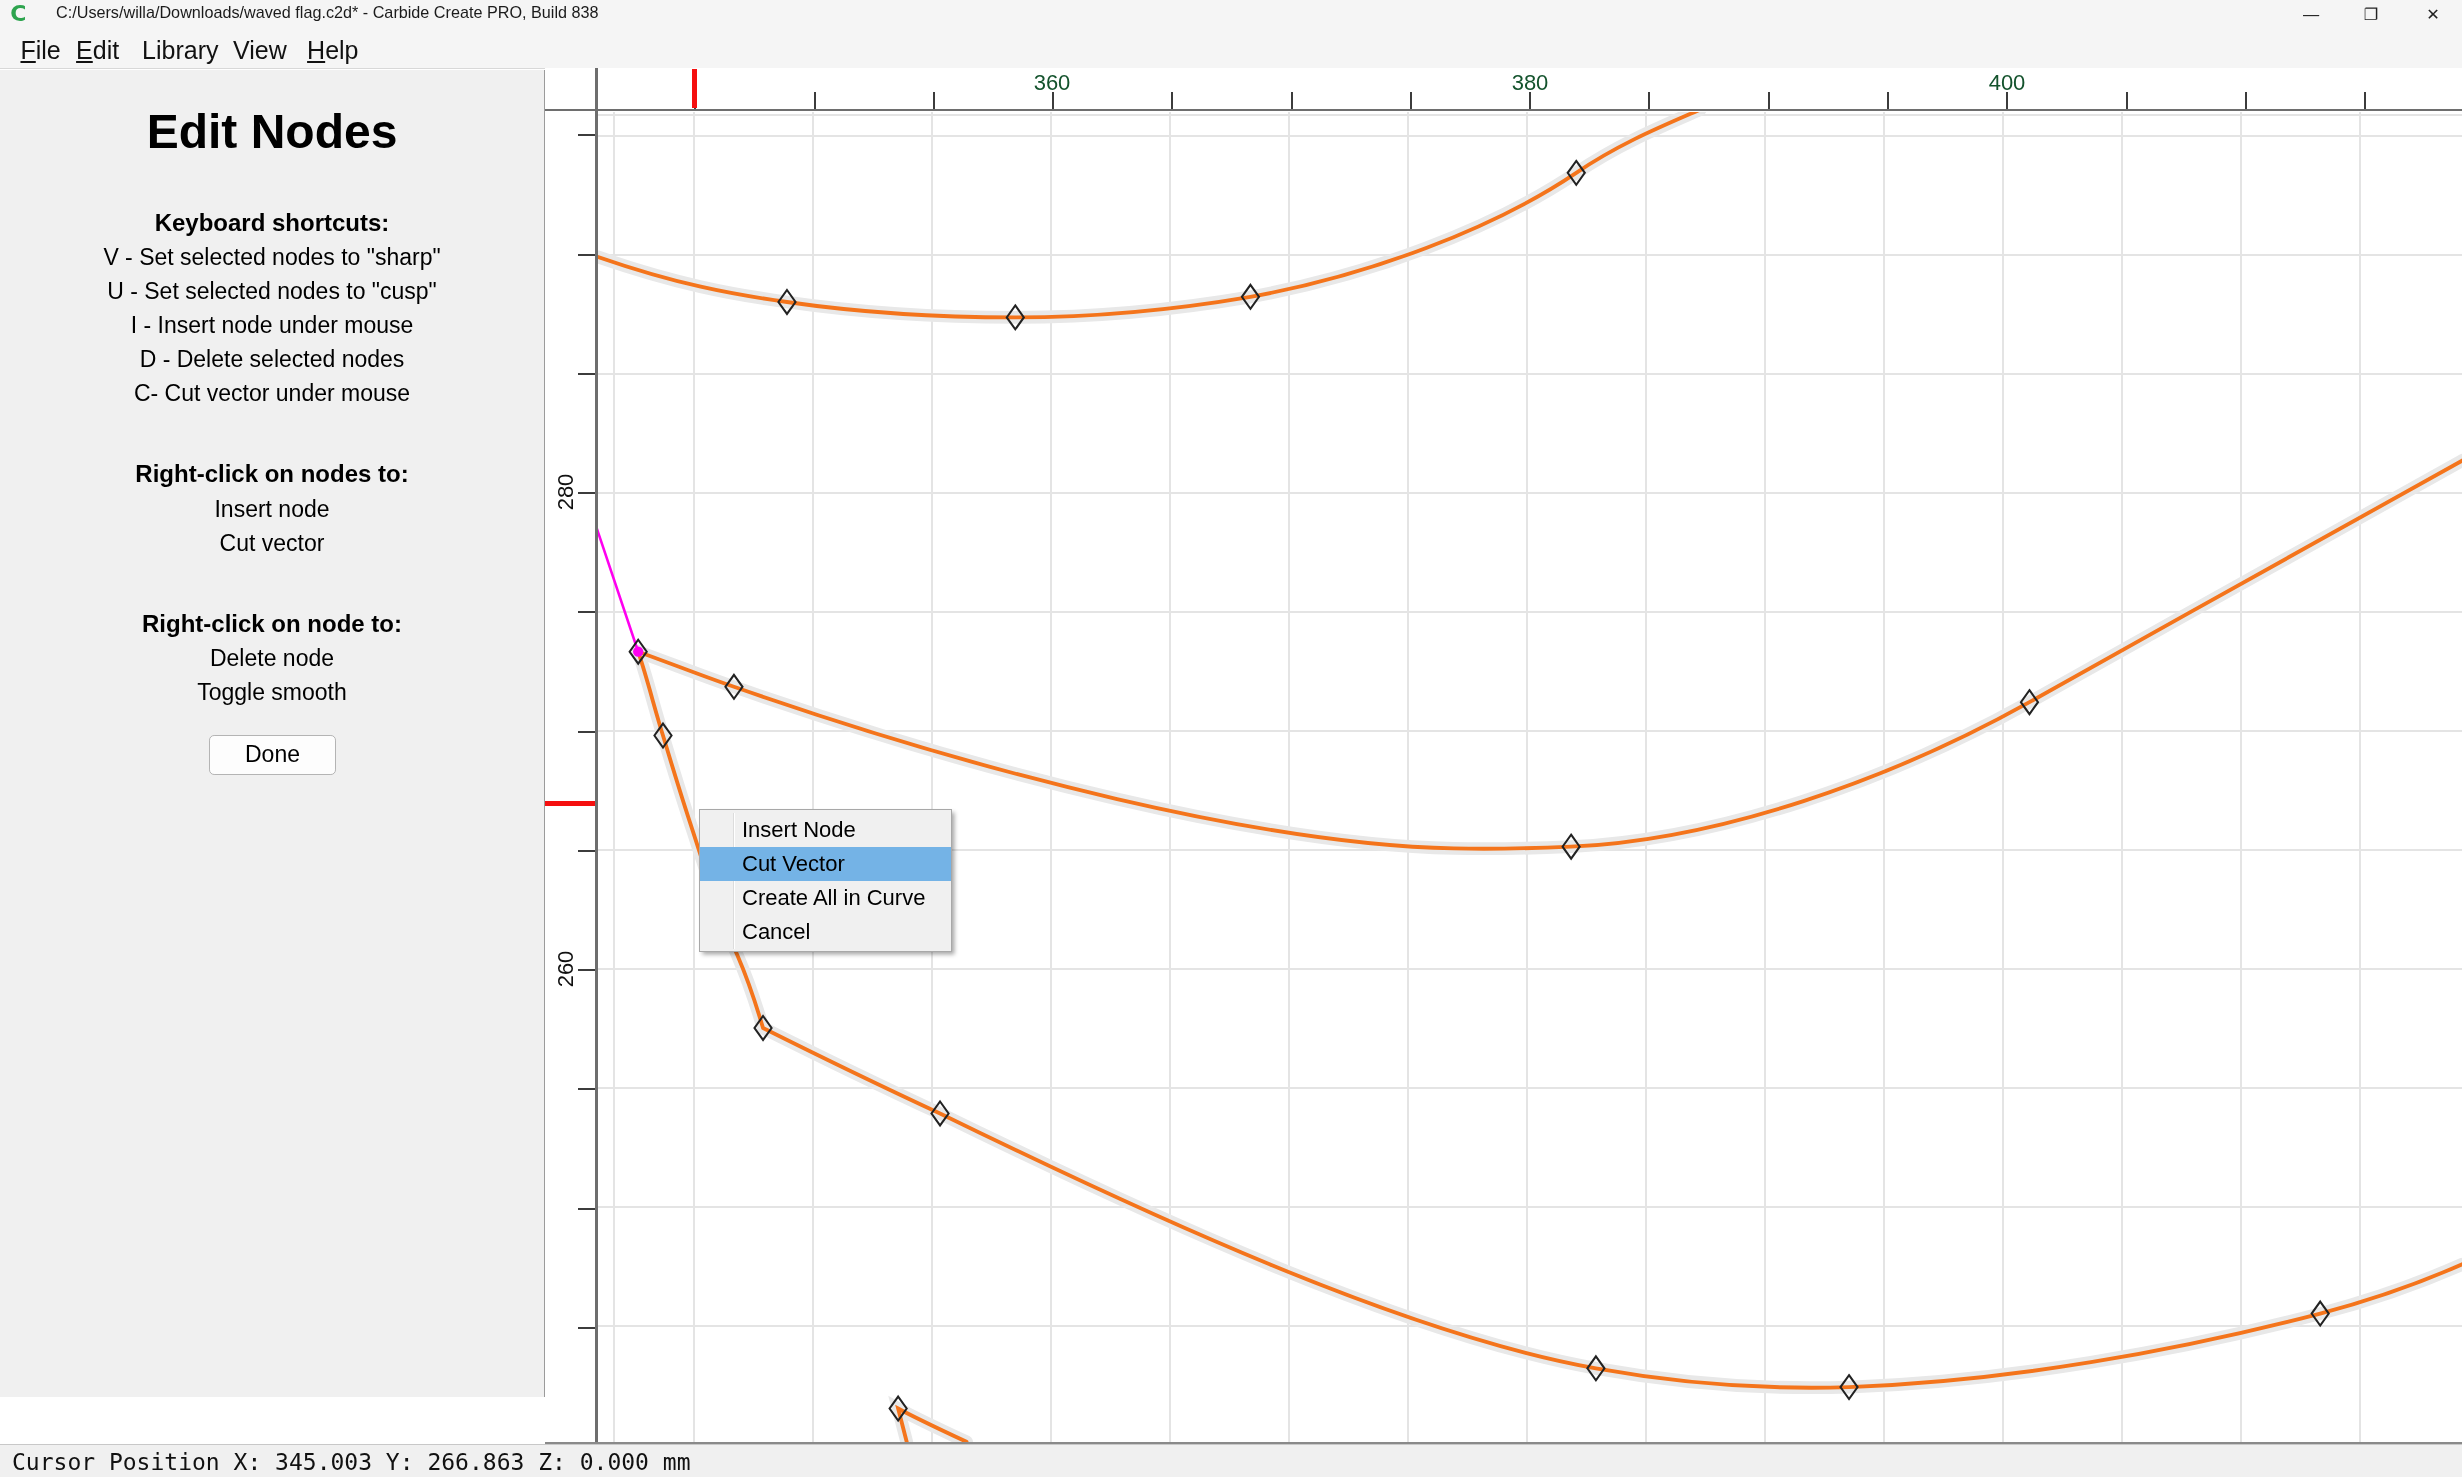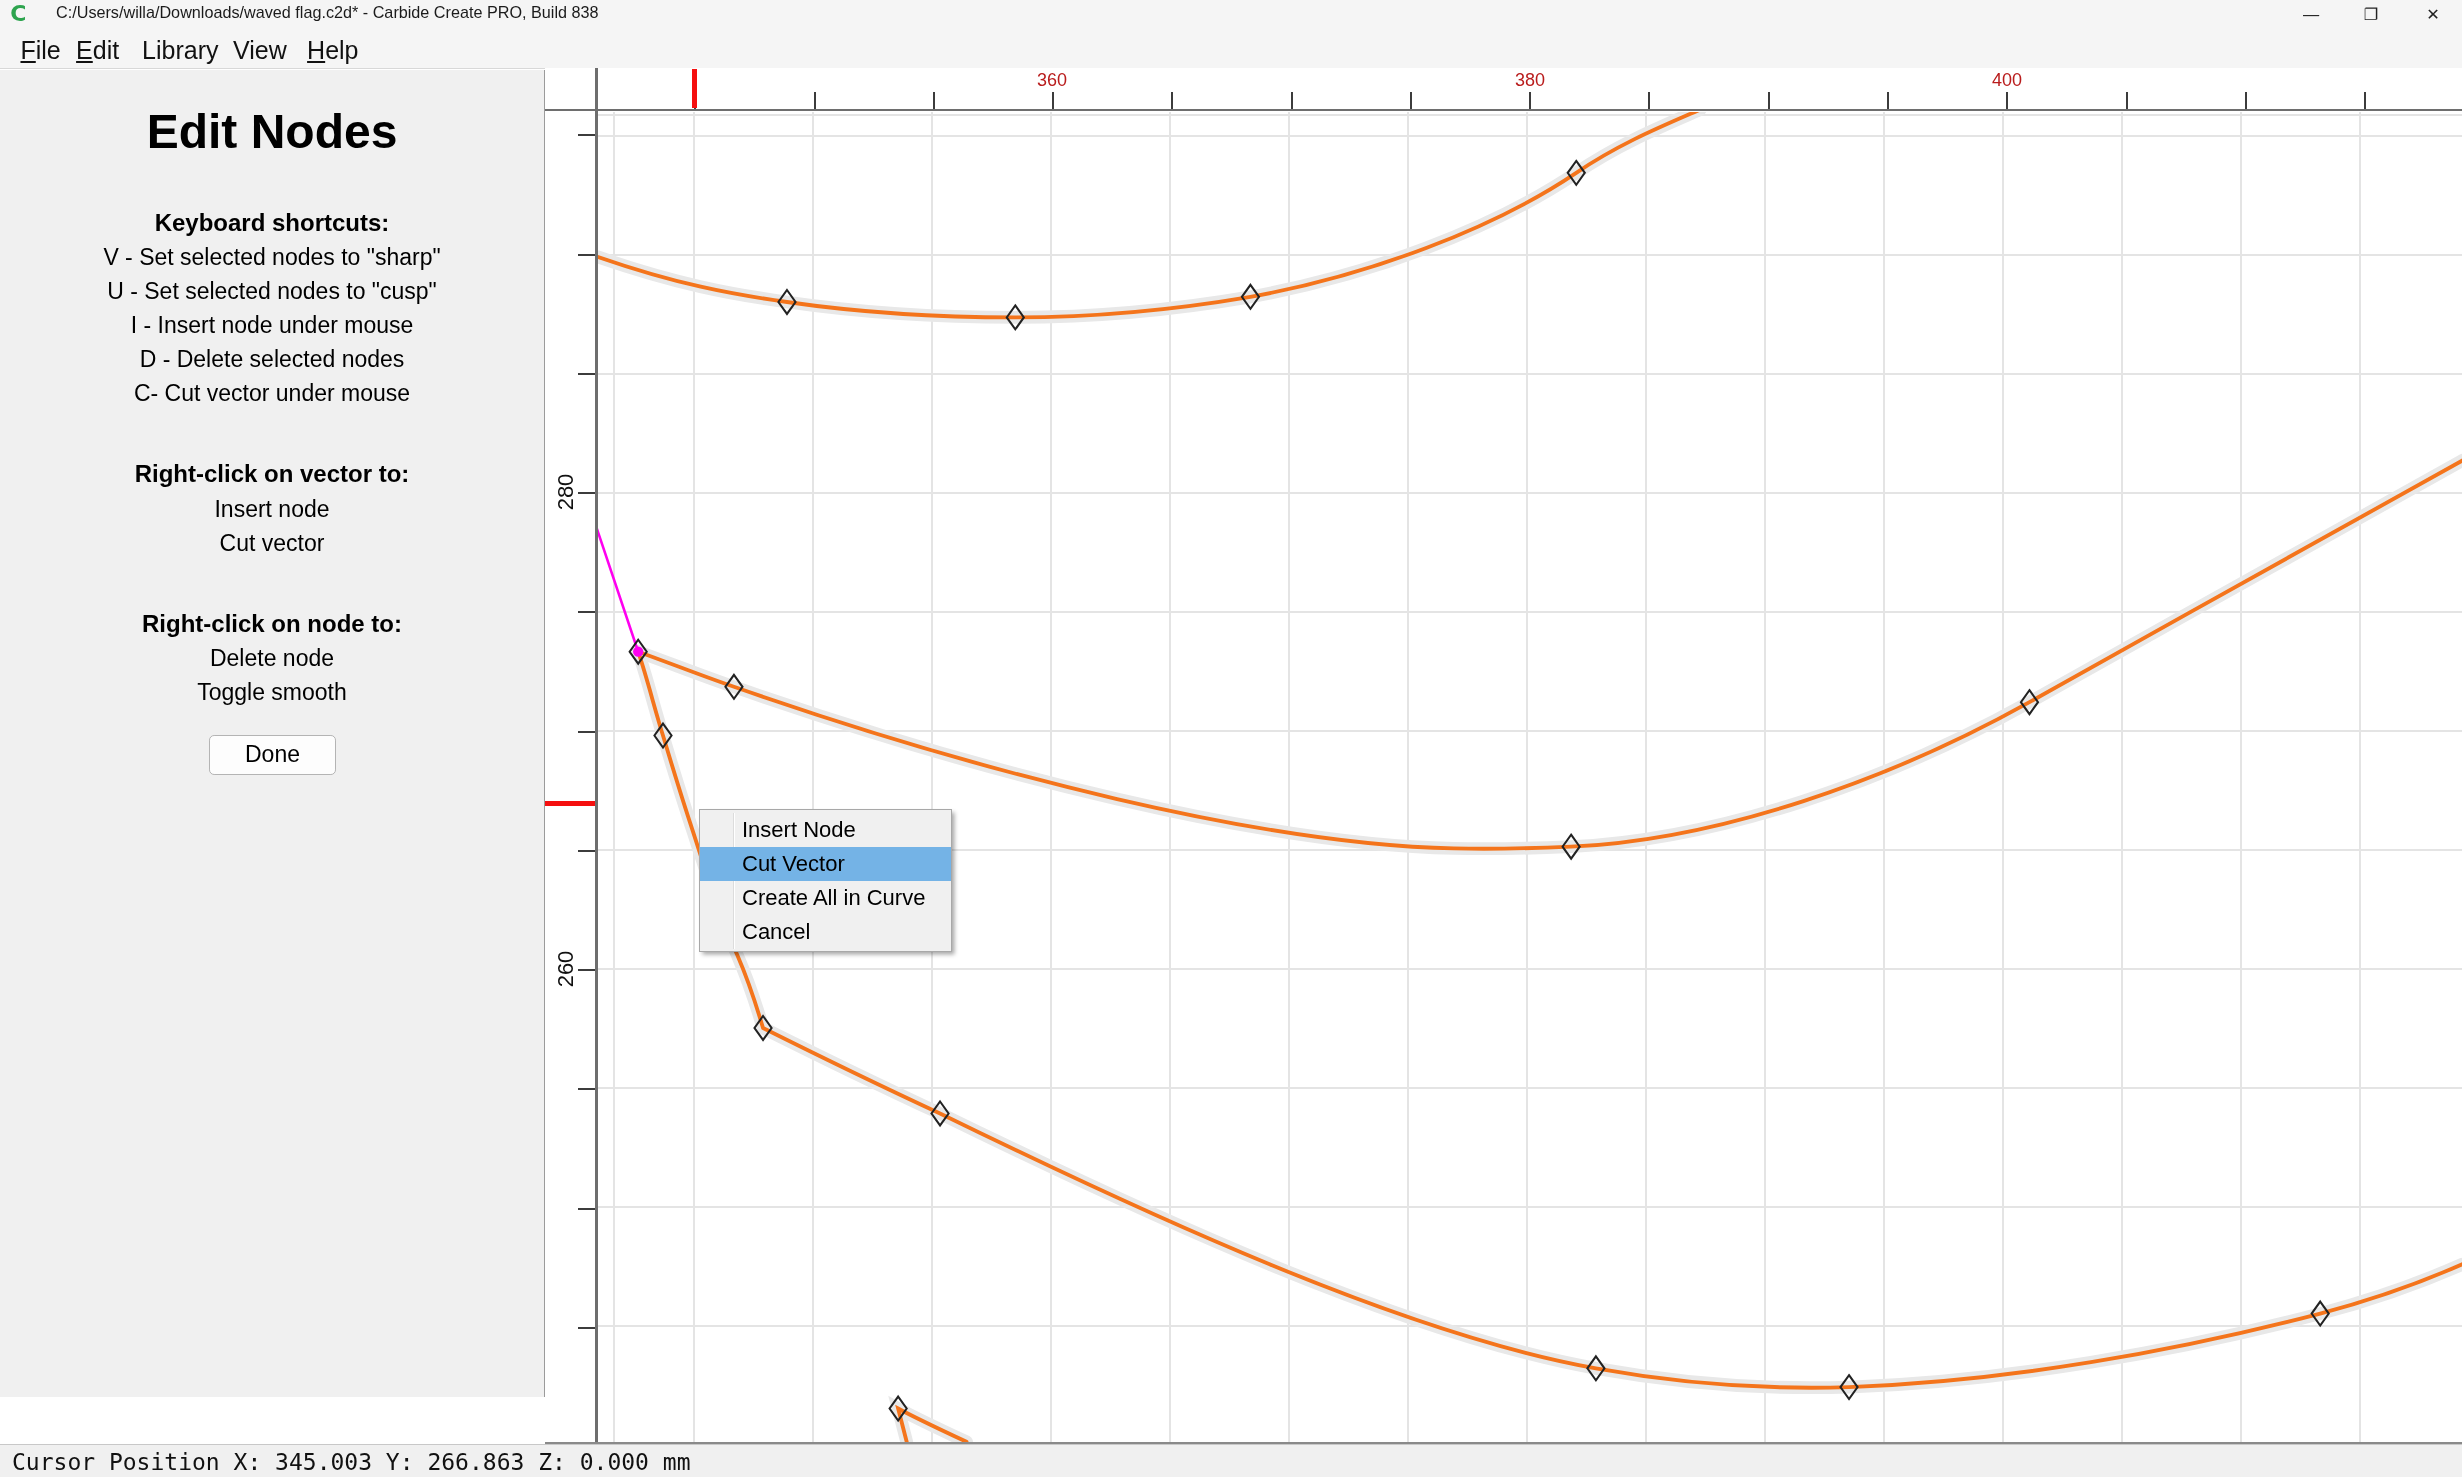--- a/index.html
+++ b/index.html
@@ -31,21 +31,21 @@
     border:0.9px solid #b4b4b4;border-radius:5.1px;font-size:23px;line-height:36px;text-align:center;}
   
   .ruler-top{position:absolute;left:596px;top:68px;width:1866px;height:41px;background:#ffffff;
     border-bottom:2.6px solid #6e6e6e;overflow:hidden;}
   .ruler-corner{position:absolute;left:545px;top:68px;width:50px;height:41px;background:#ffffff;
     border-bottom:2.6px solid #6e6e6e;}
   .ruler-left{position:absolute;left:545px;top:112px;width:50px;height:1332px;background:#ffffff;overflow:hidden;}
   .vline-canvas{position:absolute;left:595px;top:68px;width:2.6px;height:1376px;background:#6e6e6e;}
   .tick-t{position:absolute;bottom:0;width:1.7px;height:17px;background:#3c3c3c;}
   .tick-l{position:absolute;right:0;width:17px;height:1.7px;background:#3c3c3c;}
-  .rlabel-t{position:absolute;top:1.7px;font-size:18px;color:#b91c1c;transform:translateX(-50%);}
+  .rlabel-t{position:absolute;top:1.7px;font-size:22px;color:#14532d;transform:translateX(-50%);}
   .rlabel-l{position:absolute;left:3.4px;font-size:22px;color:#111;transform:translate(0,-50%) rotate(-90deg);}
   .cursor-mark-t{position:absolute;top:0.9px;width:5.1px;height:39px;background:#f50f0f;}
   .cursor-mark-l{position:absolute;left:0;width:50px;height:5.1px;background:#f50f0f;}
   
   .canvas{position:absolute;left:598px;top:112px;width:1865px;height:1330px;background:#ffffff;
     background-image:
       repeating-linear-gradient(90deg,#e4e4e4 0 1.7px,transparent 1.7px 119px),
       repeating-linear-gradient(180deg,#e4e4e4 0 1.7px,transparent 1.7px 119px);
     background-position:95px 0,0 23px;}
   .canvas-bottom{position:absolute;left:545px;top:1442px;width:1917px;height:2.6px;background:#8a8a8a;}
@@ -84,21 +84,21 @@
 
 <div class="sidepanel">
   <div class="panel-title">Edit Nodes</div>
   <div id="panel-sections">
       <div class="panel-h">Keyboard shortcuts:</div>
       <div class="panel-line">V - Set selected nodes to "sharp"</div>
       <div class="panel-line">U - Set selected nodes to "cusp"</div>
       <div class="panel-line">I - Insert node under mouse</div>
       <div class="panel-line">D - Delete selected nodes</div>
       <div class="panel-line">C- Cut vector under mouse</div>
-      <div class="panel-h">Right-click on vector to:</div>
+      <div class="panel-h">Right-click on nodes to:</div>
       <div class="panel-line">Insert node</div>
       <div class="panel-line">Cut vector</div>
       <div class="panel-h">Right-click on node to:</div>
       <div class="panel-line">Delete node</div>
       <div class="panel-line">Toggle smooth</div>
     </div>
   <div class="done-btn">Done</div>
 </div>
 
 <div class="ruler-corner"></div>

